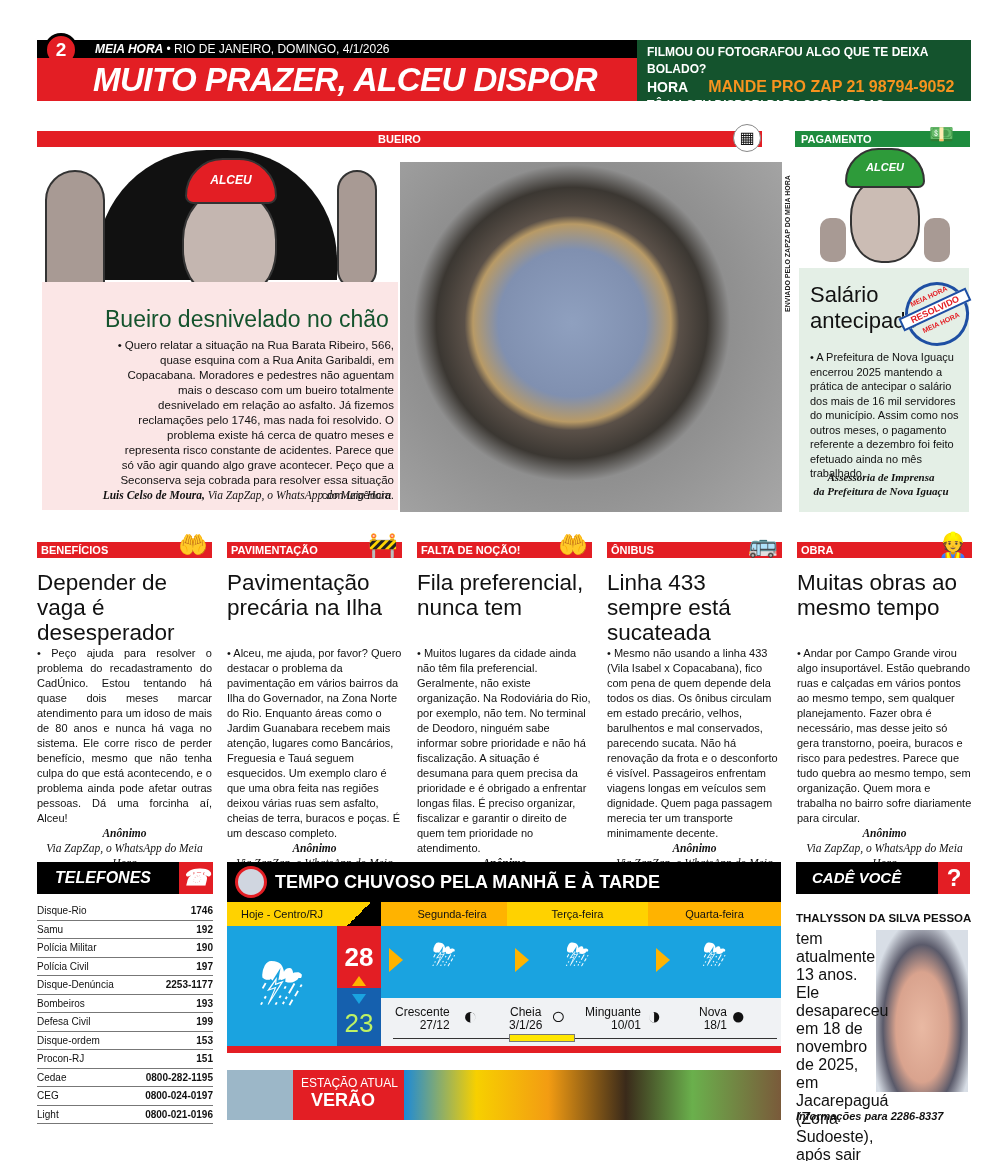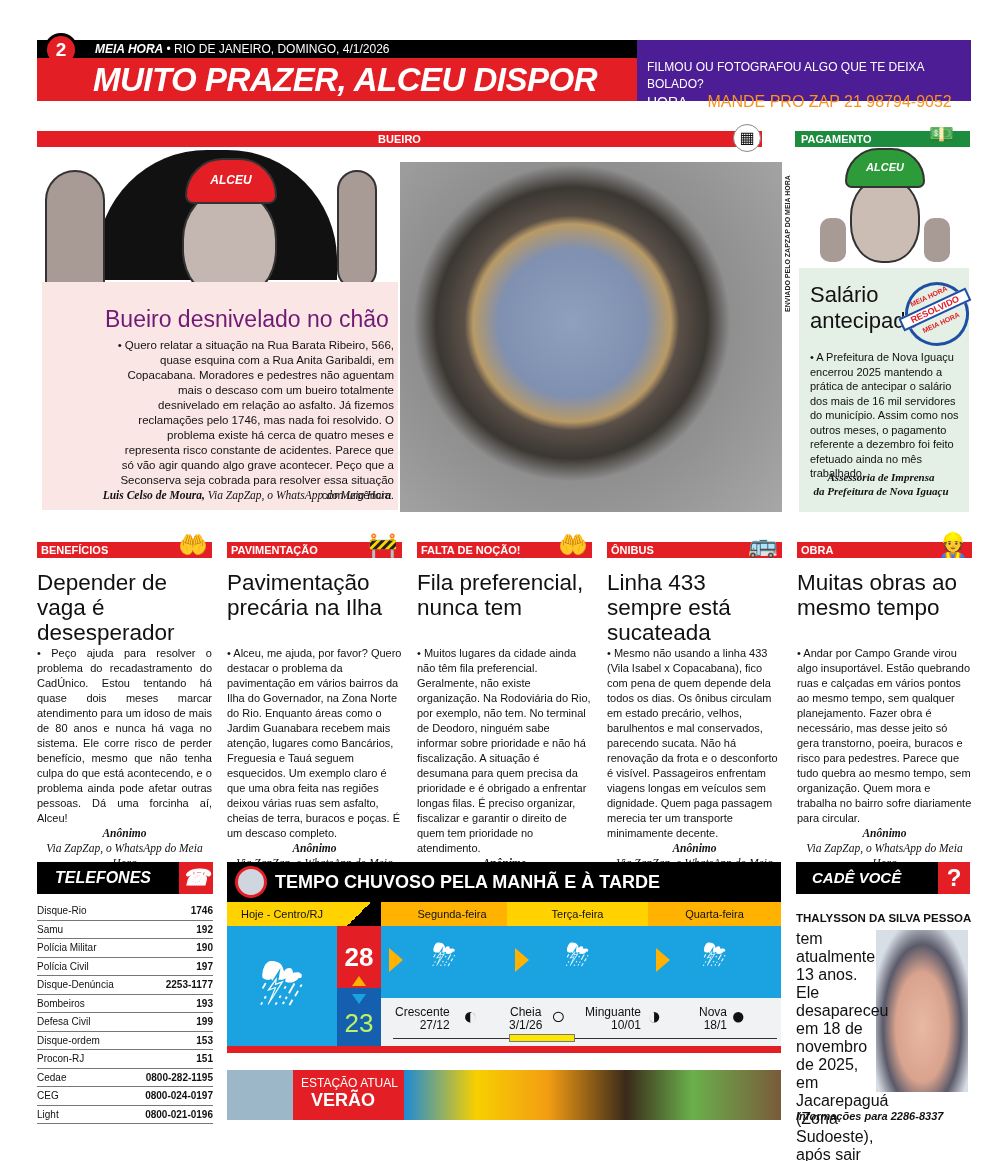--- a/index.html
+++ b/index.html
@@ -3,30 +3,30 @@
 <meta charset="utf-8">
 <style>
 *{box-sizing:border-box;margin:0;padding:0}
 body{width:1007px;height:1161px;background:#fff;font-family:"Liberation Sans",sans-serif;color:#111;position:relative;overflow:hidden}
 .abs{position:absolute}
 
 .hdr-top{left:37px;top:40px;width:600px;height:18px;background:#000;color:#fff;font-size:12px;line-height:18px;padding-left:58px}
 .hdr-top b{font-weight:900;font-style:italic}
 .page-num{left:44px;top:33px;width:34px;height:34px;border-radius:50%;background:#e31e24;border:3px solid #000;color:#fff;font-weight:900;font-size:19px;text-align:center;line-height:28px}
 .hdr-title{left:37px;top:58px;width:600px;height:43px;background:#e31e24;color:#fff;font-weight:900;font-style:italic;font-size:33px;line-height:43px;padding-left:56px;letter-spacing:-0.5px}
-.zap-box{left:637px;top:40px;width:334px;height:61px;background:#4c1d95;color:#fff;padding:19px 10px;font-weight:400;font-size:12px;line-height:17px}
+.zap-box{left:637px;top:40px;width:334px;height:61px;background:#14532d;color:#fff;padding:4px 10px;font-weight:700;font-size:12px;line-height:17px}
 .zap-box .orange{color:#f7931e;font-size:16px}
 .zap-box .hora{color:#fff;font-size:14px;margin-right:20px}
 
 .bar-red{background:#e31e24;color:#fff;font-weight:900;font-size:11px;height:16px;line-height:16px}
 .bar-green{background:#1e8c3e;color:#fff;font-weight:900;font-size:11px;height:16px;line-height:16px;padding-left:6px}
 
 .cartoon-bg{left:37px;top:150px;width:362px;height:130px}
 .pink-box{left:42px;top:282px;width:356px;height:228px;background:#fbe6e6}
-.main-h{font-size:23px;color:#701a75;font-family:"Liberation Sans",sans-serif}
+.main-h{font-size:23px;color:#14532d;font-family:"Liberation Sans",sans-serif}
 .body-txt{font-size:11.5px;line-height:15px;color:#111;font-family:"Liberation Sans",sans-serif}
 .sig{font-family:"Liberation Serif",serif;font-style:italic;font-size:11.5px;text-align:center;line-height:15px}
 .sig b{font-weight:700}
 .photo{left:400px;top:162px;width:382px;height:350px;background:radial-gradient(circle at 45% 46%,#8fa0bf 0,#8090b0 26%,#b89a66 35%,#5a5048 38%,#3b3732 48%,#8f8f8f 56%,#a7a7a7 100%)}
 .photo-credit{left:784px;top:162px;width:14px;height:150px;font-size:7px;writing-mode:vertical-rl;transform:rotate(180deg);color:#222;font-weight:700;text-align:left}
 .green-box{left:799px;top:268px;width:170px;height:244px;background:#e4efe6}
 
 .col{position:absolute;top:542px;width:175px}
 .col .cat{height:16px;background:#e31e24;color:#fff;font-weight:900;font-size:11px;line-height:16px;padding-left:4px;position:relative}
 .col .cat .ic{position:absolute;right:2px;top:-14px;width:34px;height:34px;font-size:24px;text-align:center;line-height:34px}

